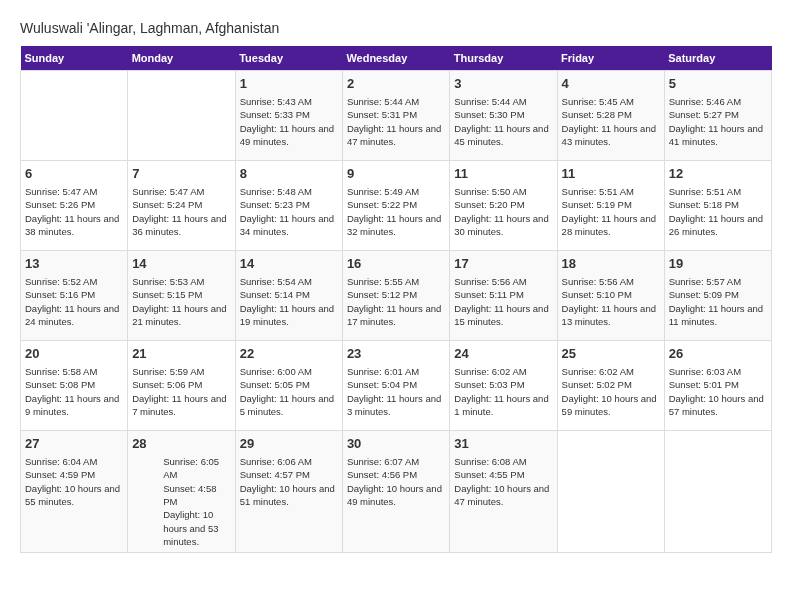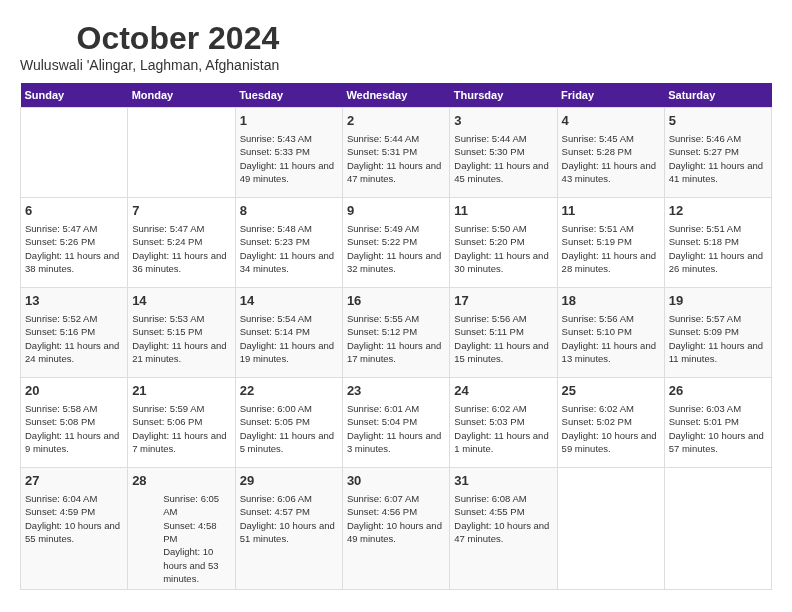--- a/index.html
+++ b/index.html
@@ -81,21 +81,20 @@
     }
     .empty-cell {
       background: #fff !important;
     }
   </style>
 </head>
 <body>
 
 <div class="header-area">
   <div class="title-area">
-    <div class="month-title">October 2024</div>
     <div class="location-title">Wuluswali 'Alingar, Laghman, Afghanistan</div>
   </div>
 </div>
 
 <table>
   <thead>
     <tr>
     <th>Sunday</th>
         <th>Monday</th>
         <th>Tuesday</th>

